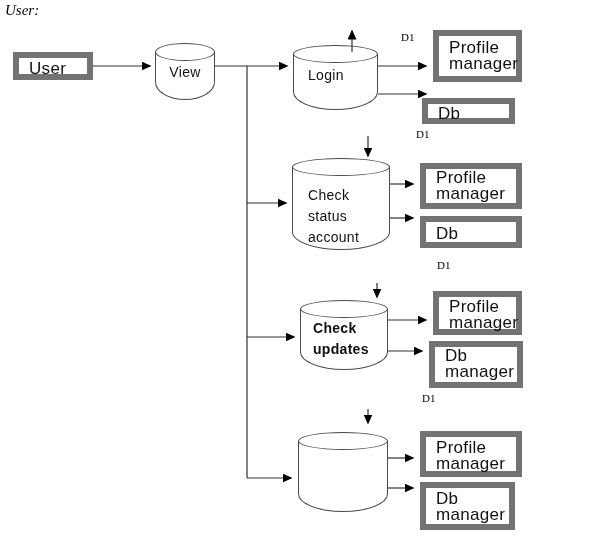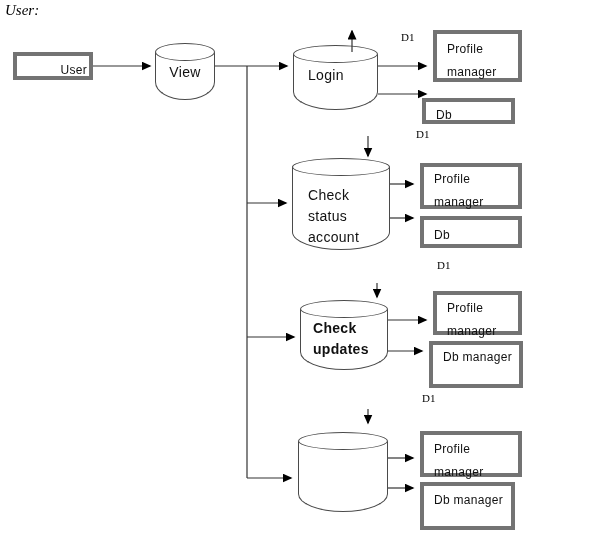--- a/index.html
+++ b/index.html
@@ -11,22 +11,22 @@
   }
   .page-title {
     position:absolute; left:5px; top:2px;
     font-family:"Liberation Serif", serif;
     font-weight:normal; font-style:italic;
     font-size:15px; color:#000000;
   }
   
   .rbox {
     position:absolute; box-sizing:border-box;
-    border:4px solid #737373; background:#ffffff;
-    font-size:12px; line-height:23px; letter-spacing:0.3px;
+    border:6px solid #737373; background:#ffffff;
+    font-size:17px; line-height:16px; letter-spacing:0.3px;
   }
   .rbox .inner { padding:2px 2px 0 10px; }
   
   .cylinder { position:absolute; }
   .cyl-top {
     position:absolute; left:0; top:0; width:100%; height:18px;
     box-sizing:border-box; border:1px solid #4a4a4a;
     border-radius:50%; background:#ffffff; z-index:2;
   }
   .cyl-body {
@@ -51,21 +51,21 @@
   }
   svg.connectors line { stroke:#333333; stroke-width:1.2; }
 </style>
 </head>
 <body>
 
 <div class="canvas">
 
   <div class="page-title">User:</div>
 
-  <div class="rbox" style="left:13px; top:52px; width:80px; height:28px;text-align:right;">
+  <div class="rbox" style="left:13px; top:52px; width:80px; height:28px;">
     <div class="inner" style="padding-top:3px;">User</div>
   </div>
 
   <div class="cylinder" style="left:293px; top:45px; width:85px; height:65px;">
     <div class="cyl-top"></div>
     <div class="cyl-body"></div>
     <div class="cyl-label" style="left:15px; top:20px; width:64px;">Login</div>
   </div>
 
   <div class="cylinder" style="left:155px; top:43px; width:60px; height:57px;">

